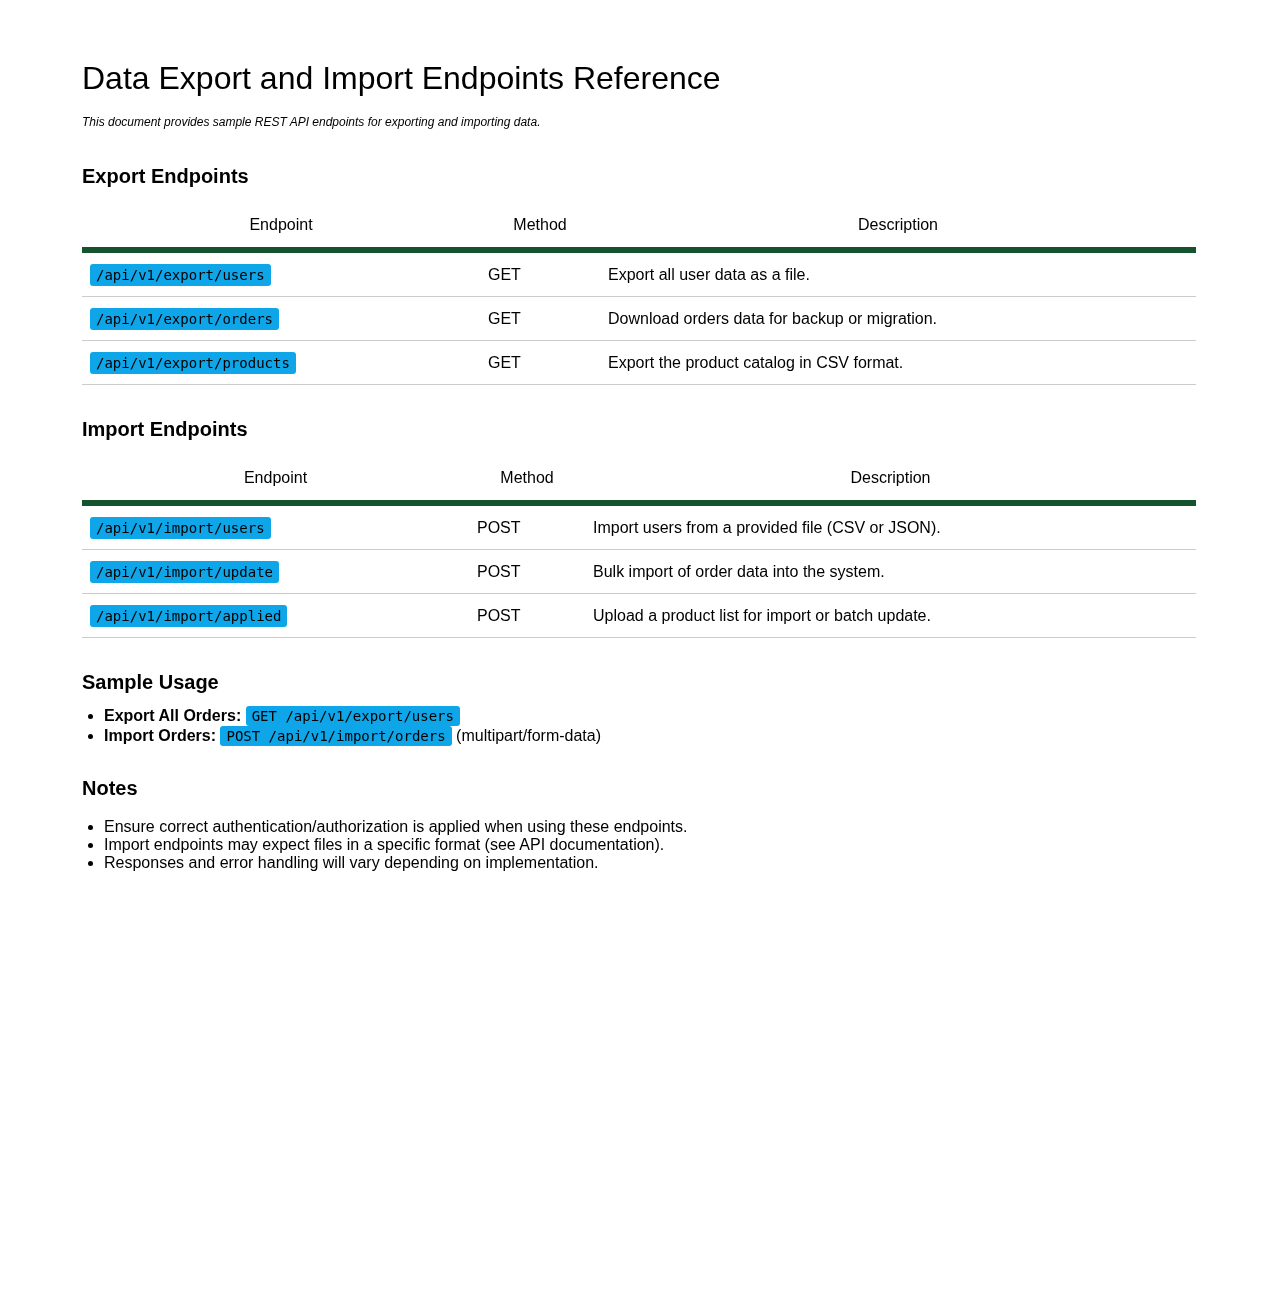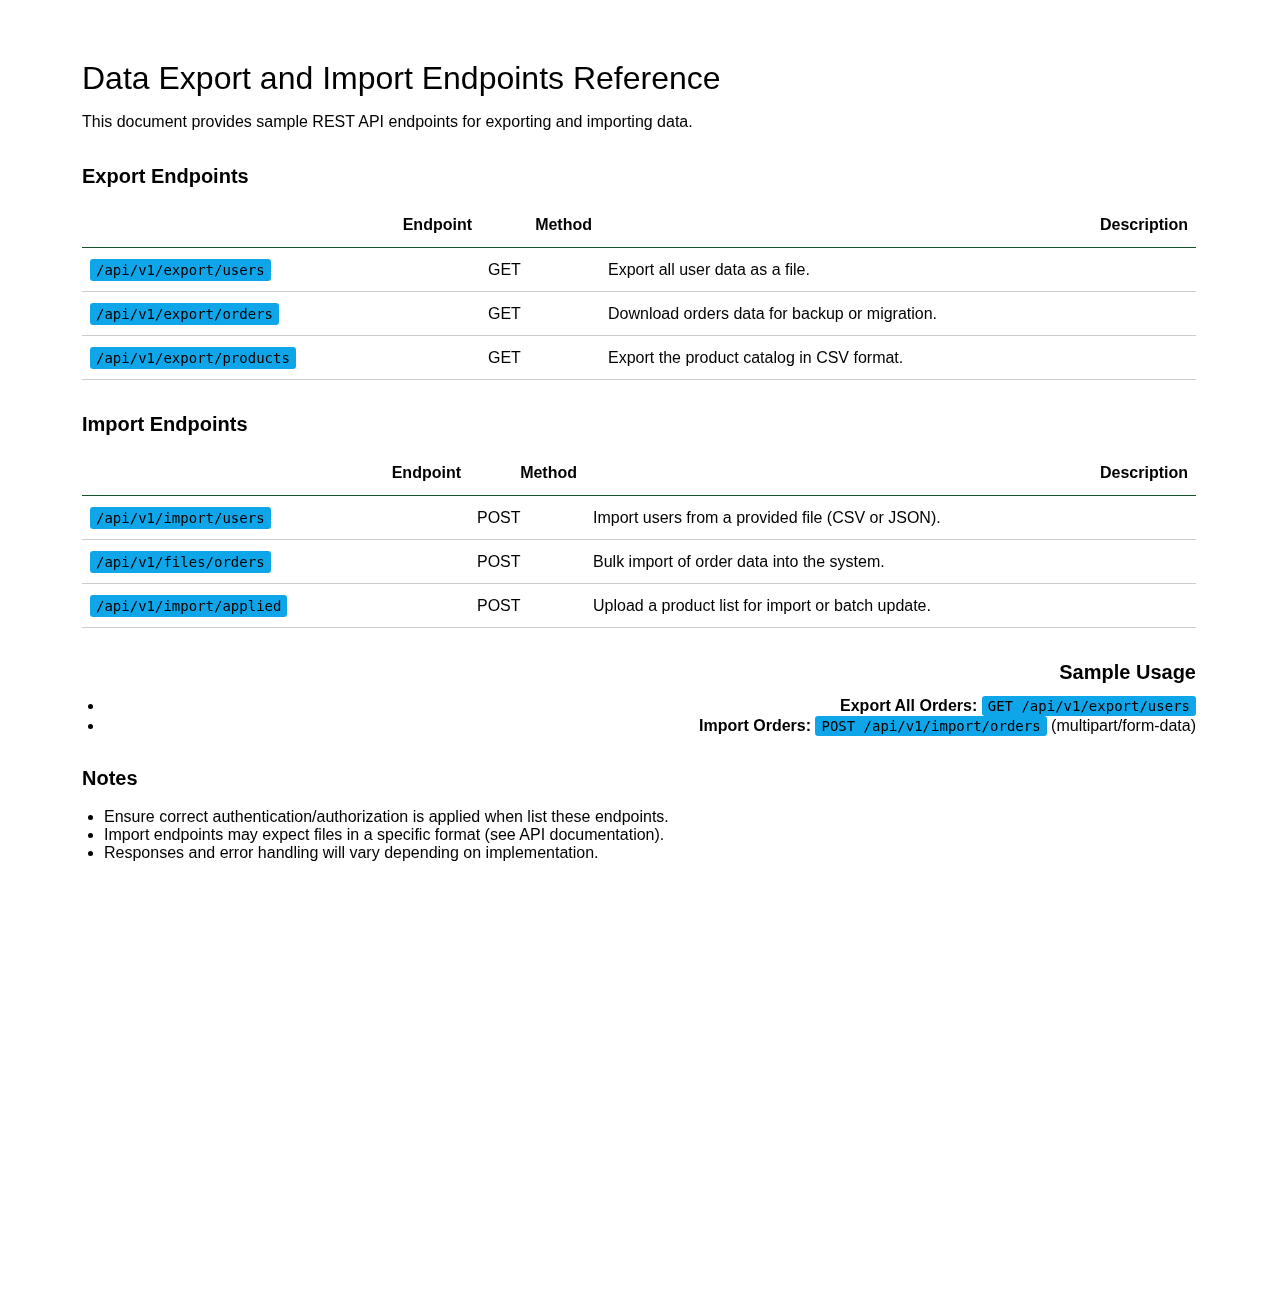--- a/index.html
+++ b/index.html
@@ -10,46 +10,47 @@
     min-height: 1300px;
   }
   .page { padding: 40px 82px 0 82px; }
   h1 {
     font-size: 32px;
     font-weight: normal;
     margin: 19px 0 0 0;
     line-height: 38px;
   }
   .subtitle {
-    font-size: 16px;
+    font-style: italic;
+    font-size: 12px;
     margin: 16px 0 0 0;
     line-height: 18px;
   }
   h2 {
     font-size: 20px;
     font-weight: bold;
     margin: 0;
     line-height: 24px;
   }
   .sec-export { margin-top: 33px; }
   .sec-import { margin-top: 32px; }
-  .sec-usage { margin-top: 32px; text-align: right; }
+  .sec-usage { margin-top: 32px; }
   .sec-notes { margin-top: 30px; }
   table {
     width: 1114px;
     border-collapse: collapse;
     margin-top: 15px;
     font-size: 16px;
   }
   th {
-    text-align: right;
-    font-weight: bold;
+    text-align: center;
+    font-weight: normal;
     padding: 0 8px;
     height: 44px;
-    border-bottom: 1px solid #14532d;
+    border-bottom: 6px solid #14532d;
   }
   td {
     padding: 0 8px;
     height: 43px;
     border-bottom: 1px solid #cccccc;
   }
   code {
     font-family: "DejaVu Sans Mono", monospace;
     font-size: 14px;
     background: #0ea5e9;
@@ -128,21 +129,21 @@
           <th>Description</th>
         </tr>
       </thead>
       <tbody>
         <tr>
           <td><code>/api/v1/import/users</code></td>
           <td>POST</td>
           <td>Import users from a provided file (CSV or JSON).</td>
         </tr>
         <tr>
-          <td><code>/api/v1/files/orders</code></td>
+          <td><code>/api/v1/import/update</code></td>
           <td>POST</td>
           <td>Bulk import of order data into the system.</td>
         </tr>
         <tr>
           <td><code>/api/v1/import/applied</code></td>
           <td>POST</td>
           <td>Upload a product list for import or batch update.</td>
         </tr>
       </tbody>
     </table>
@@ -159,18 +160,18 @@
         <strong>Import Orders:</strong>
         <code>POST /api/v1/import/orders</code>
         <span>(multipart/form-data)</span>
       </li>
     </ul>
   </section>
 
   <section class="sec-notes">
     <h2>Notes</h2>
     <ul class="notes-list">
-      <li>Ensure correct authentication/authorization is applied when list these endpoints.</li>
+      <li>Ensure correct authentication/authorization is applied when using these endpoints.</li>
       <li>Import endpoints may expect files in a specific format (see API documentation).</li>
       <li>Responses and error handling will vary depending on implementation.</li>
     </ul>
   </section>
 </div>
 
 </body></html>

